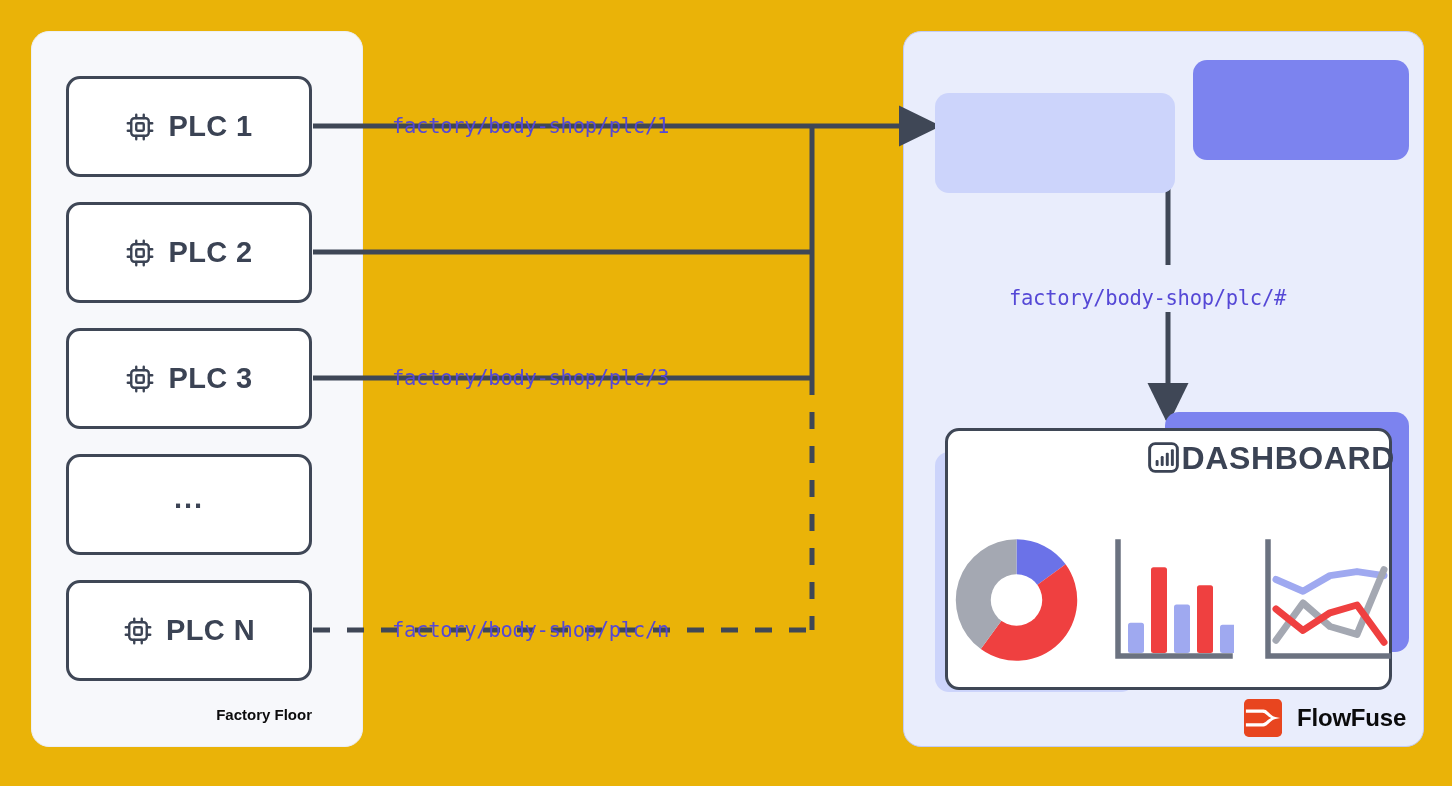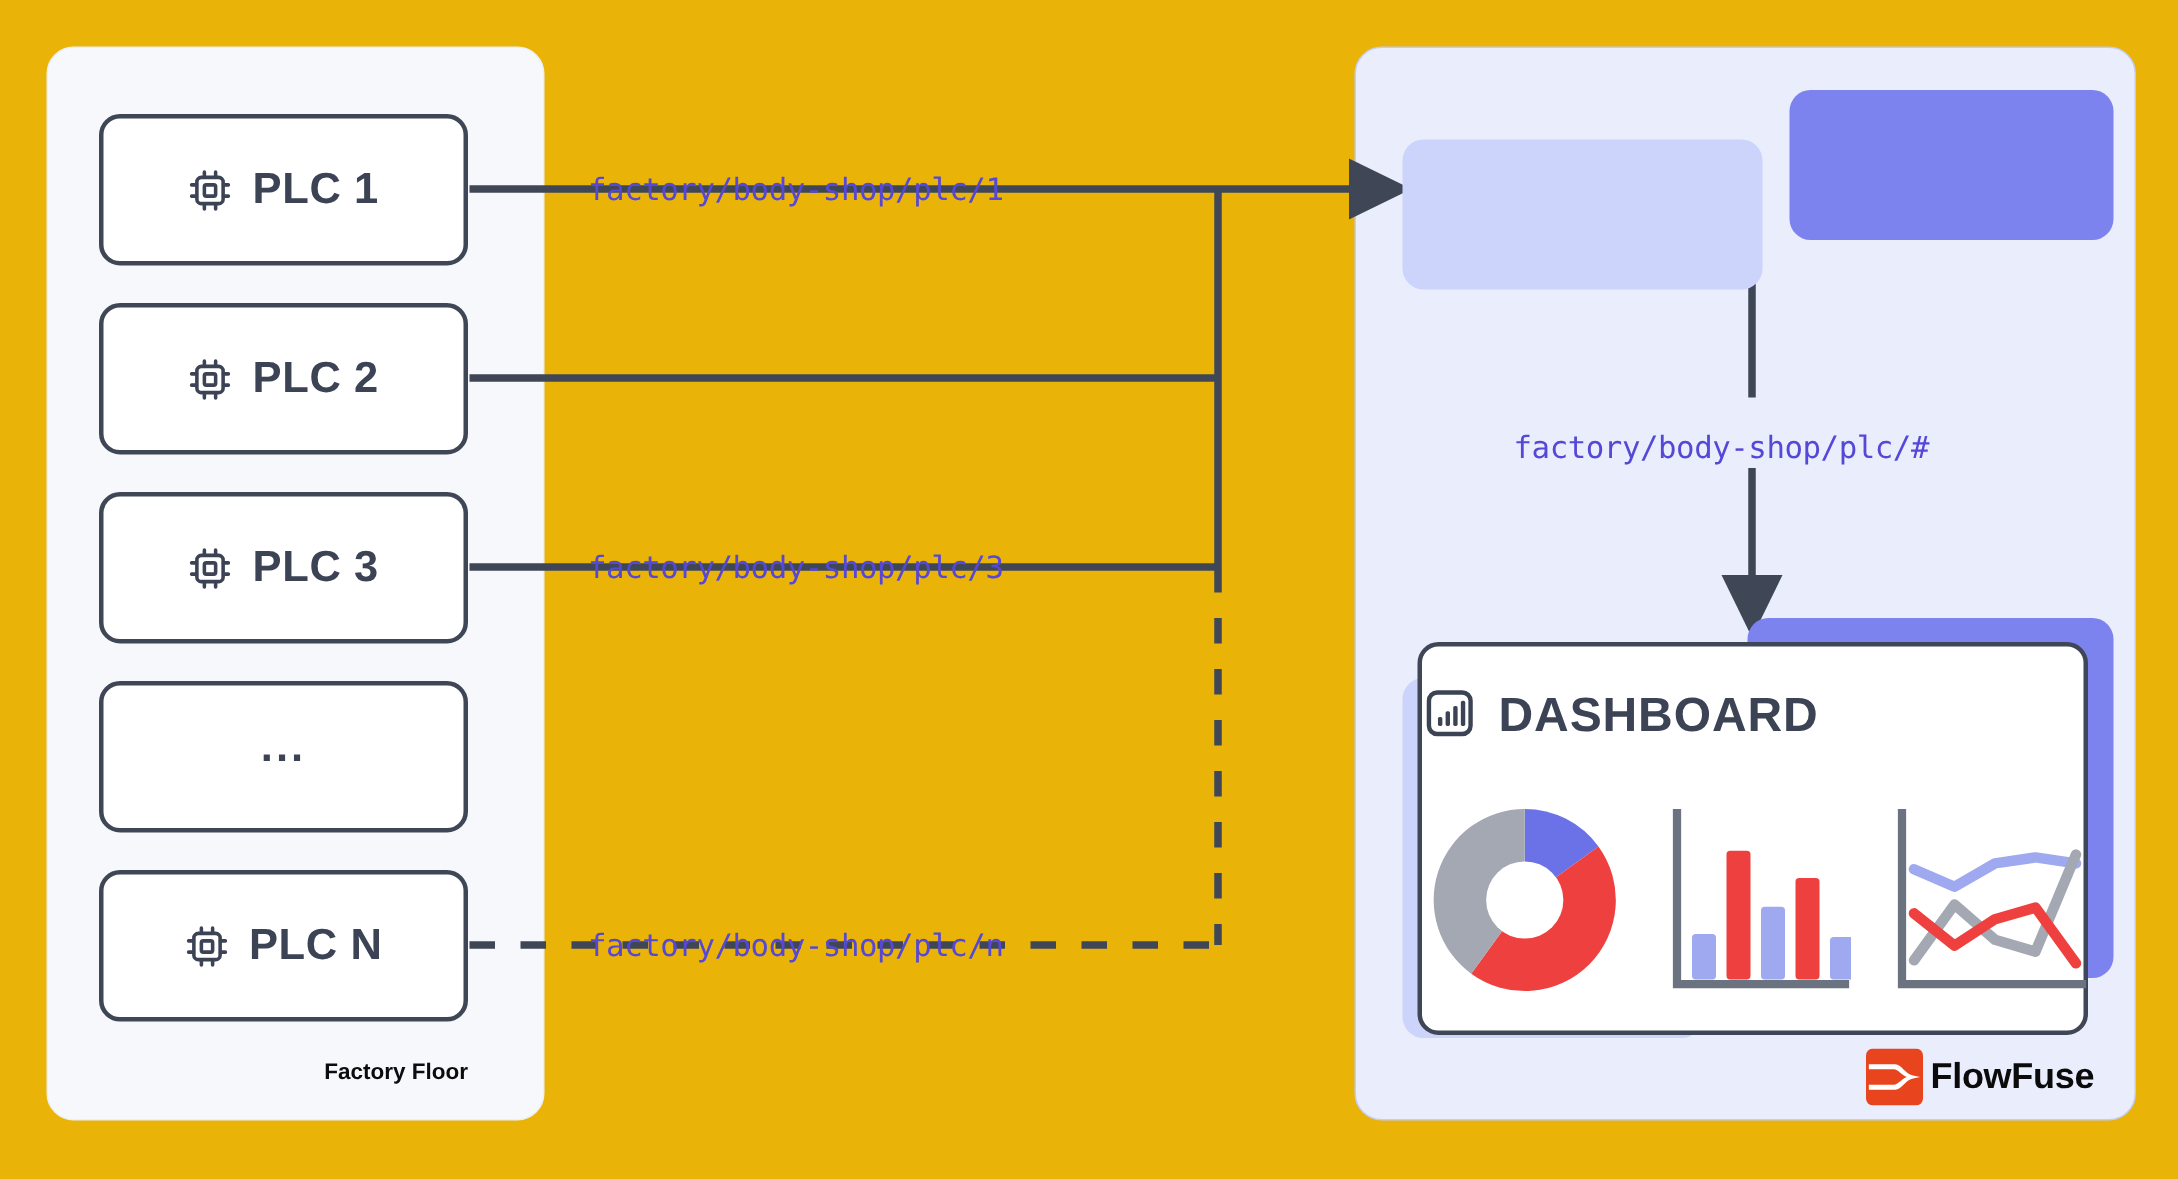--- a/index.html
+++ b/index.html
@@ -54,37 +54,37 @@
     display:flex;align-items:center;justify-content:center;gap:16px;}
   #broker-shadow-a{left:1193px;top:60px;width:216px;height:100px;}
   #broker-shadow-b{left:935px;top:93px;width:240px;height:100px;}
   .node-label{font-size:32px;font-weight:bold;color:#3b4354;letter-spacing:.6px;line-height:1;}
 
   #dashboard-box{left:945px;top:428px;width:447px;height:262px;}
   #dash-shadow-a{left:1165px;top:412px;width:244px;height:240px;}
   #dash-shadow-b{left:935px;top:452px;width:200px;height:240px;}
 
   #dash-title{
-    position:absolute;left:0;top:26px;width:447px;
-    display:flex;align-items:center;justify-content:flex-start;gap:14px;
+    position:absolute;left:0;top:8px;width:447px;
+    display:flex;align-items:center;justify-content:flex-end;
   }
   .rss-ico{width:34px;height:34px;display:block;}
   .dash-ico{width:37px;height:37px;display:block;}
   #dash-charts{position:absolute;left:0;top:95px;width:447px;height:140px;
     display:flex;align-items:flex-end;justify-content:center;gap:28px;}
 
   
   .topic{
     position:absolute;color:#5548d6;
     font-family:"DejaVu Sans Mono","Liberation Mono",monospace;
     font-size:20.5px;letter-spacing:-0.3px;white-space:nowrap;line-height:1;text-align:right;
   }
 
   
-  #flowfuse{position:absolute;left:1244px;top:699px;display:flex;align-items:center;gap:5px;}
+  #flowfuse{position:absolute;left:1244px;top:699px;display:flex;align-items:center;gap:15px;}
   #ff-mark{width:38px;height:38px;display:block;}
   #ff-word{font-size:24px;font-weight:bold;color:#0b0b0c;letter-spacing:-0.2px;}
 
   svg.wires{position:absolute;left:0;top:0;width:1452px;height:786px;pointer-events:none;}
 </style>
 </head>
 <body>
 
 <div id="stage">
 

